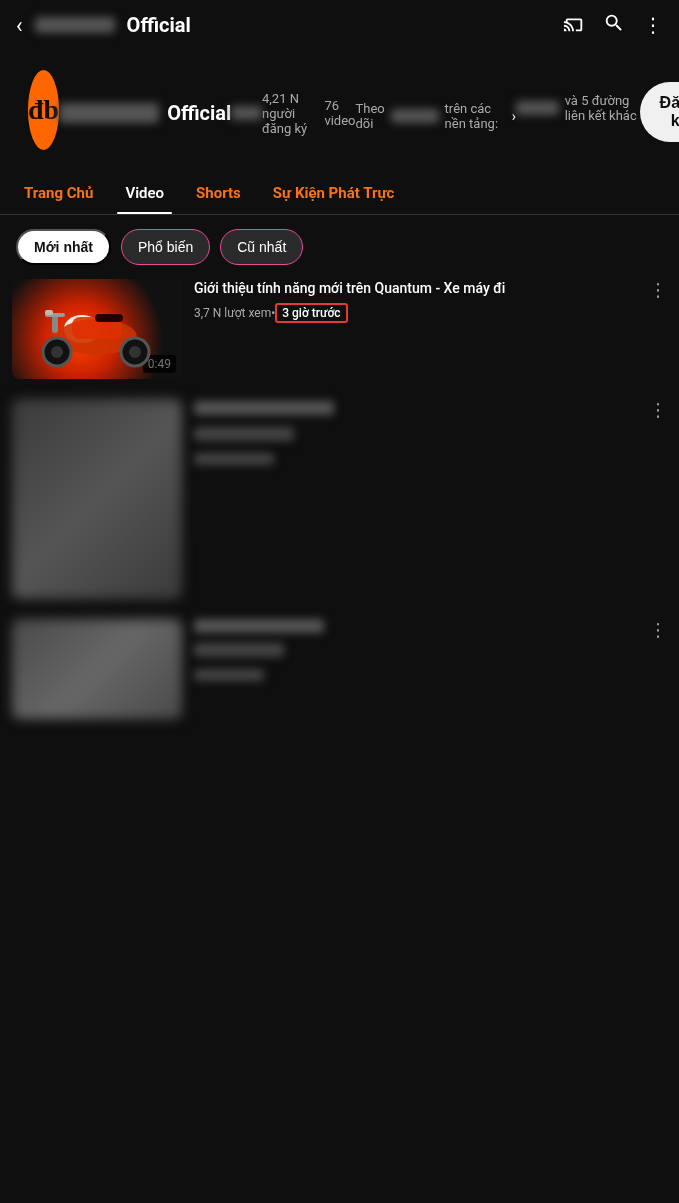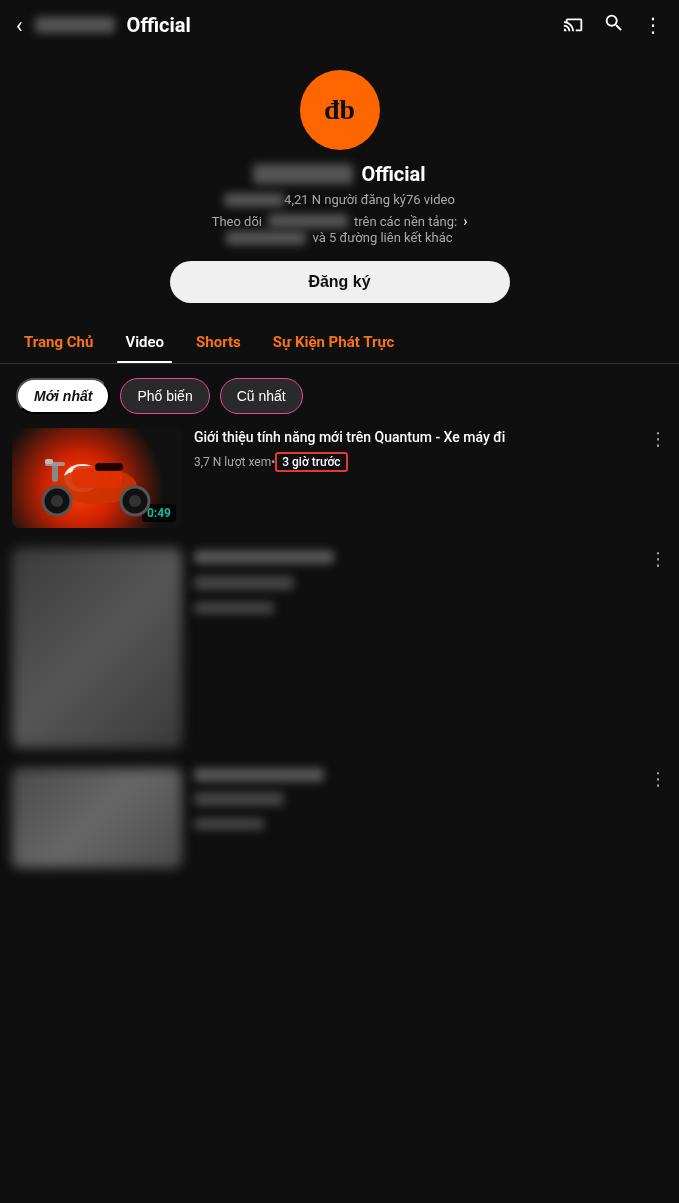--- a/index.html
+++ b/index.html
@@ -50,21 +50,21 @@
     }
     .header-icon {
       font-size: 20px;
       color: #fff;
       cursor: pointer;
     }
 
     
     .profile-section {
       display: flex;
-      flex-direction: column;
+      flex-direction: row;
       align-items: center;
       padding: 20px 28px 10px;
     }
     .avatar-container {
       width: 80px;
       height: 80px;
       border-radius: 50%;
       background: #ff6600;
       display: flex;
       align-items: center;
@@ -193,21 +193,20 @@
       padding: 8px 16px;
       border-radius: 20px;
       font-size: 14px;
       cursor: pointer;
       white-space: nowrap;
     }
     .filter-pill.active {
       background: #fff;
       color: #0f0f0f;
       font-weight: 600;
-      font-style: italic;
     }
     .filter-pill.inactive {
       background: #2a2a2a;
       color: #fff;
       border: 1px solid #ec4899;
     }
 
     
     .video-list {
       padding: 0 12px;
@@ -232,25 +231,25 @@
       justify-content: center;
       position: relative;
       overflow: hidden;
     }
     
     .duration-badge {
       position: absolute;
       bottom: 6px;
       right: 6px;
       background: rgba(0,0,0,0.8);
-      color: #14b8a6;
+      color: #737373;
       font-size: 12px;
       padding: 2px 5px;
       border-radius: 3px;
-      font-weight: 700;
+      font-weight: 400;
     }
     .video-info {
       flex: 1;
       display: flex;
       flex-direction: column;
       gap: 4px;
       position: relative;
     }
     .video-title {
       font-size: 14px;

